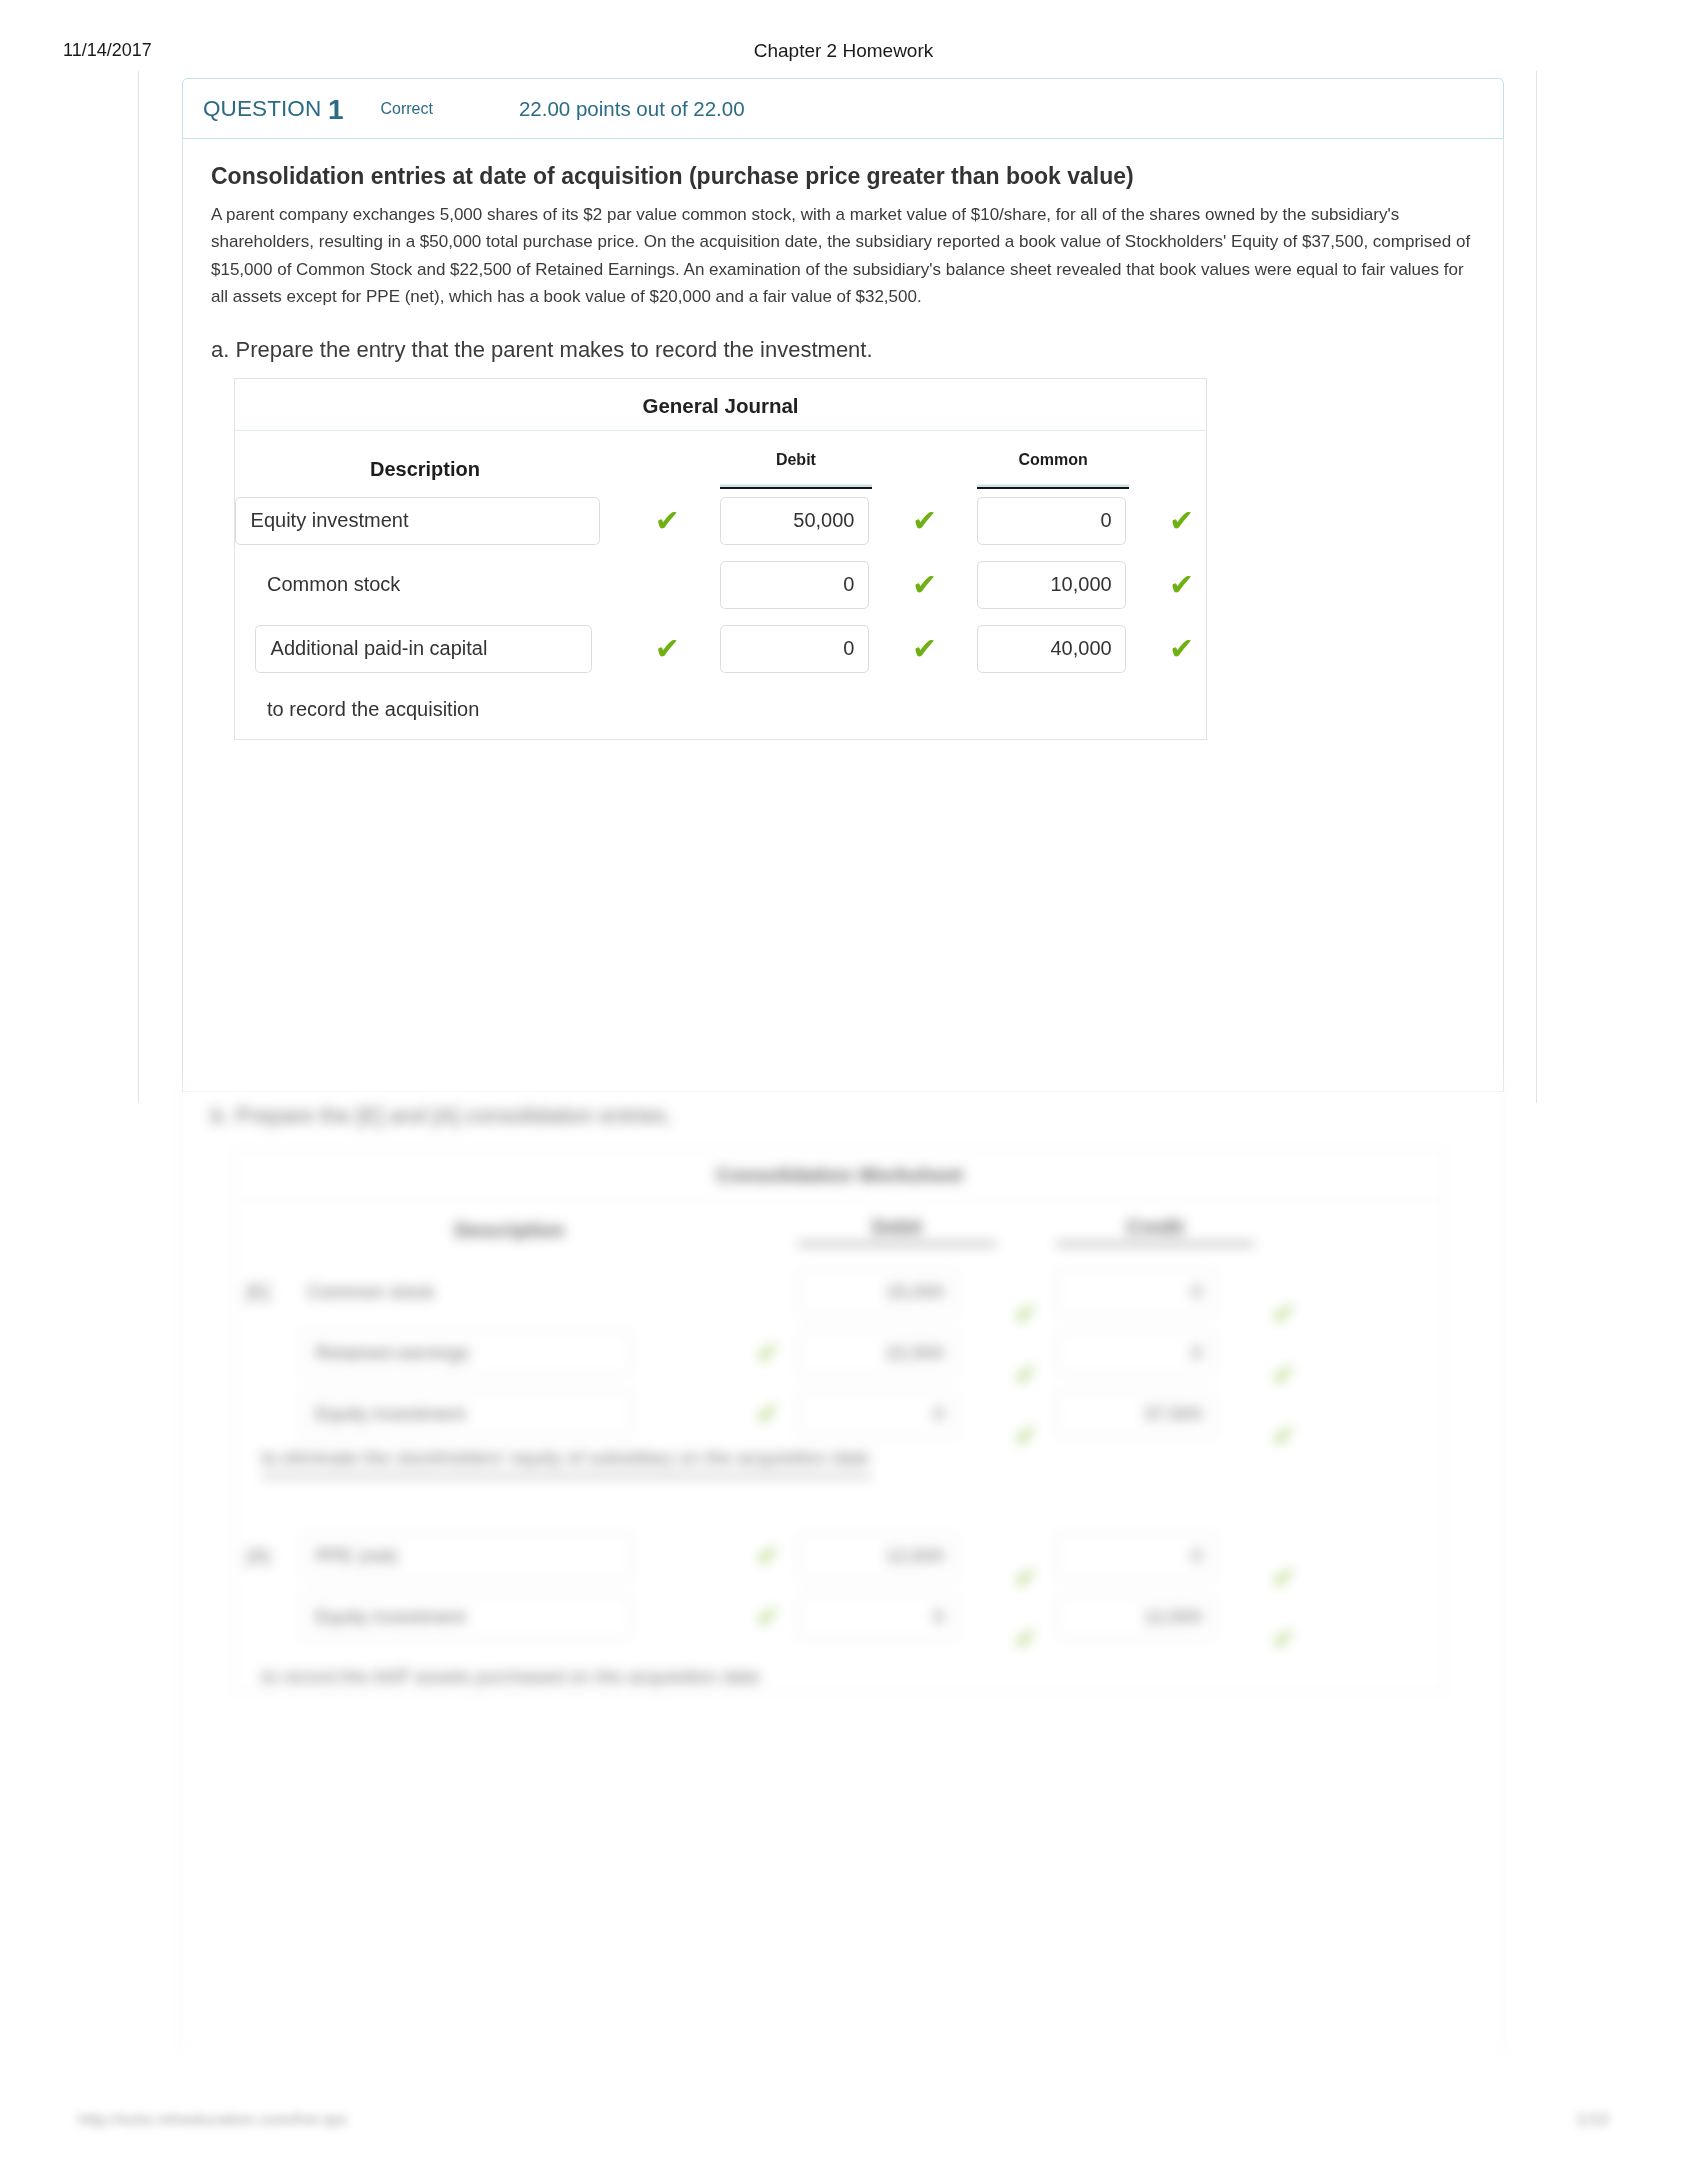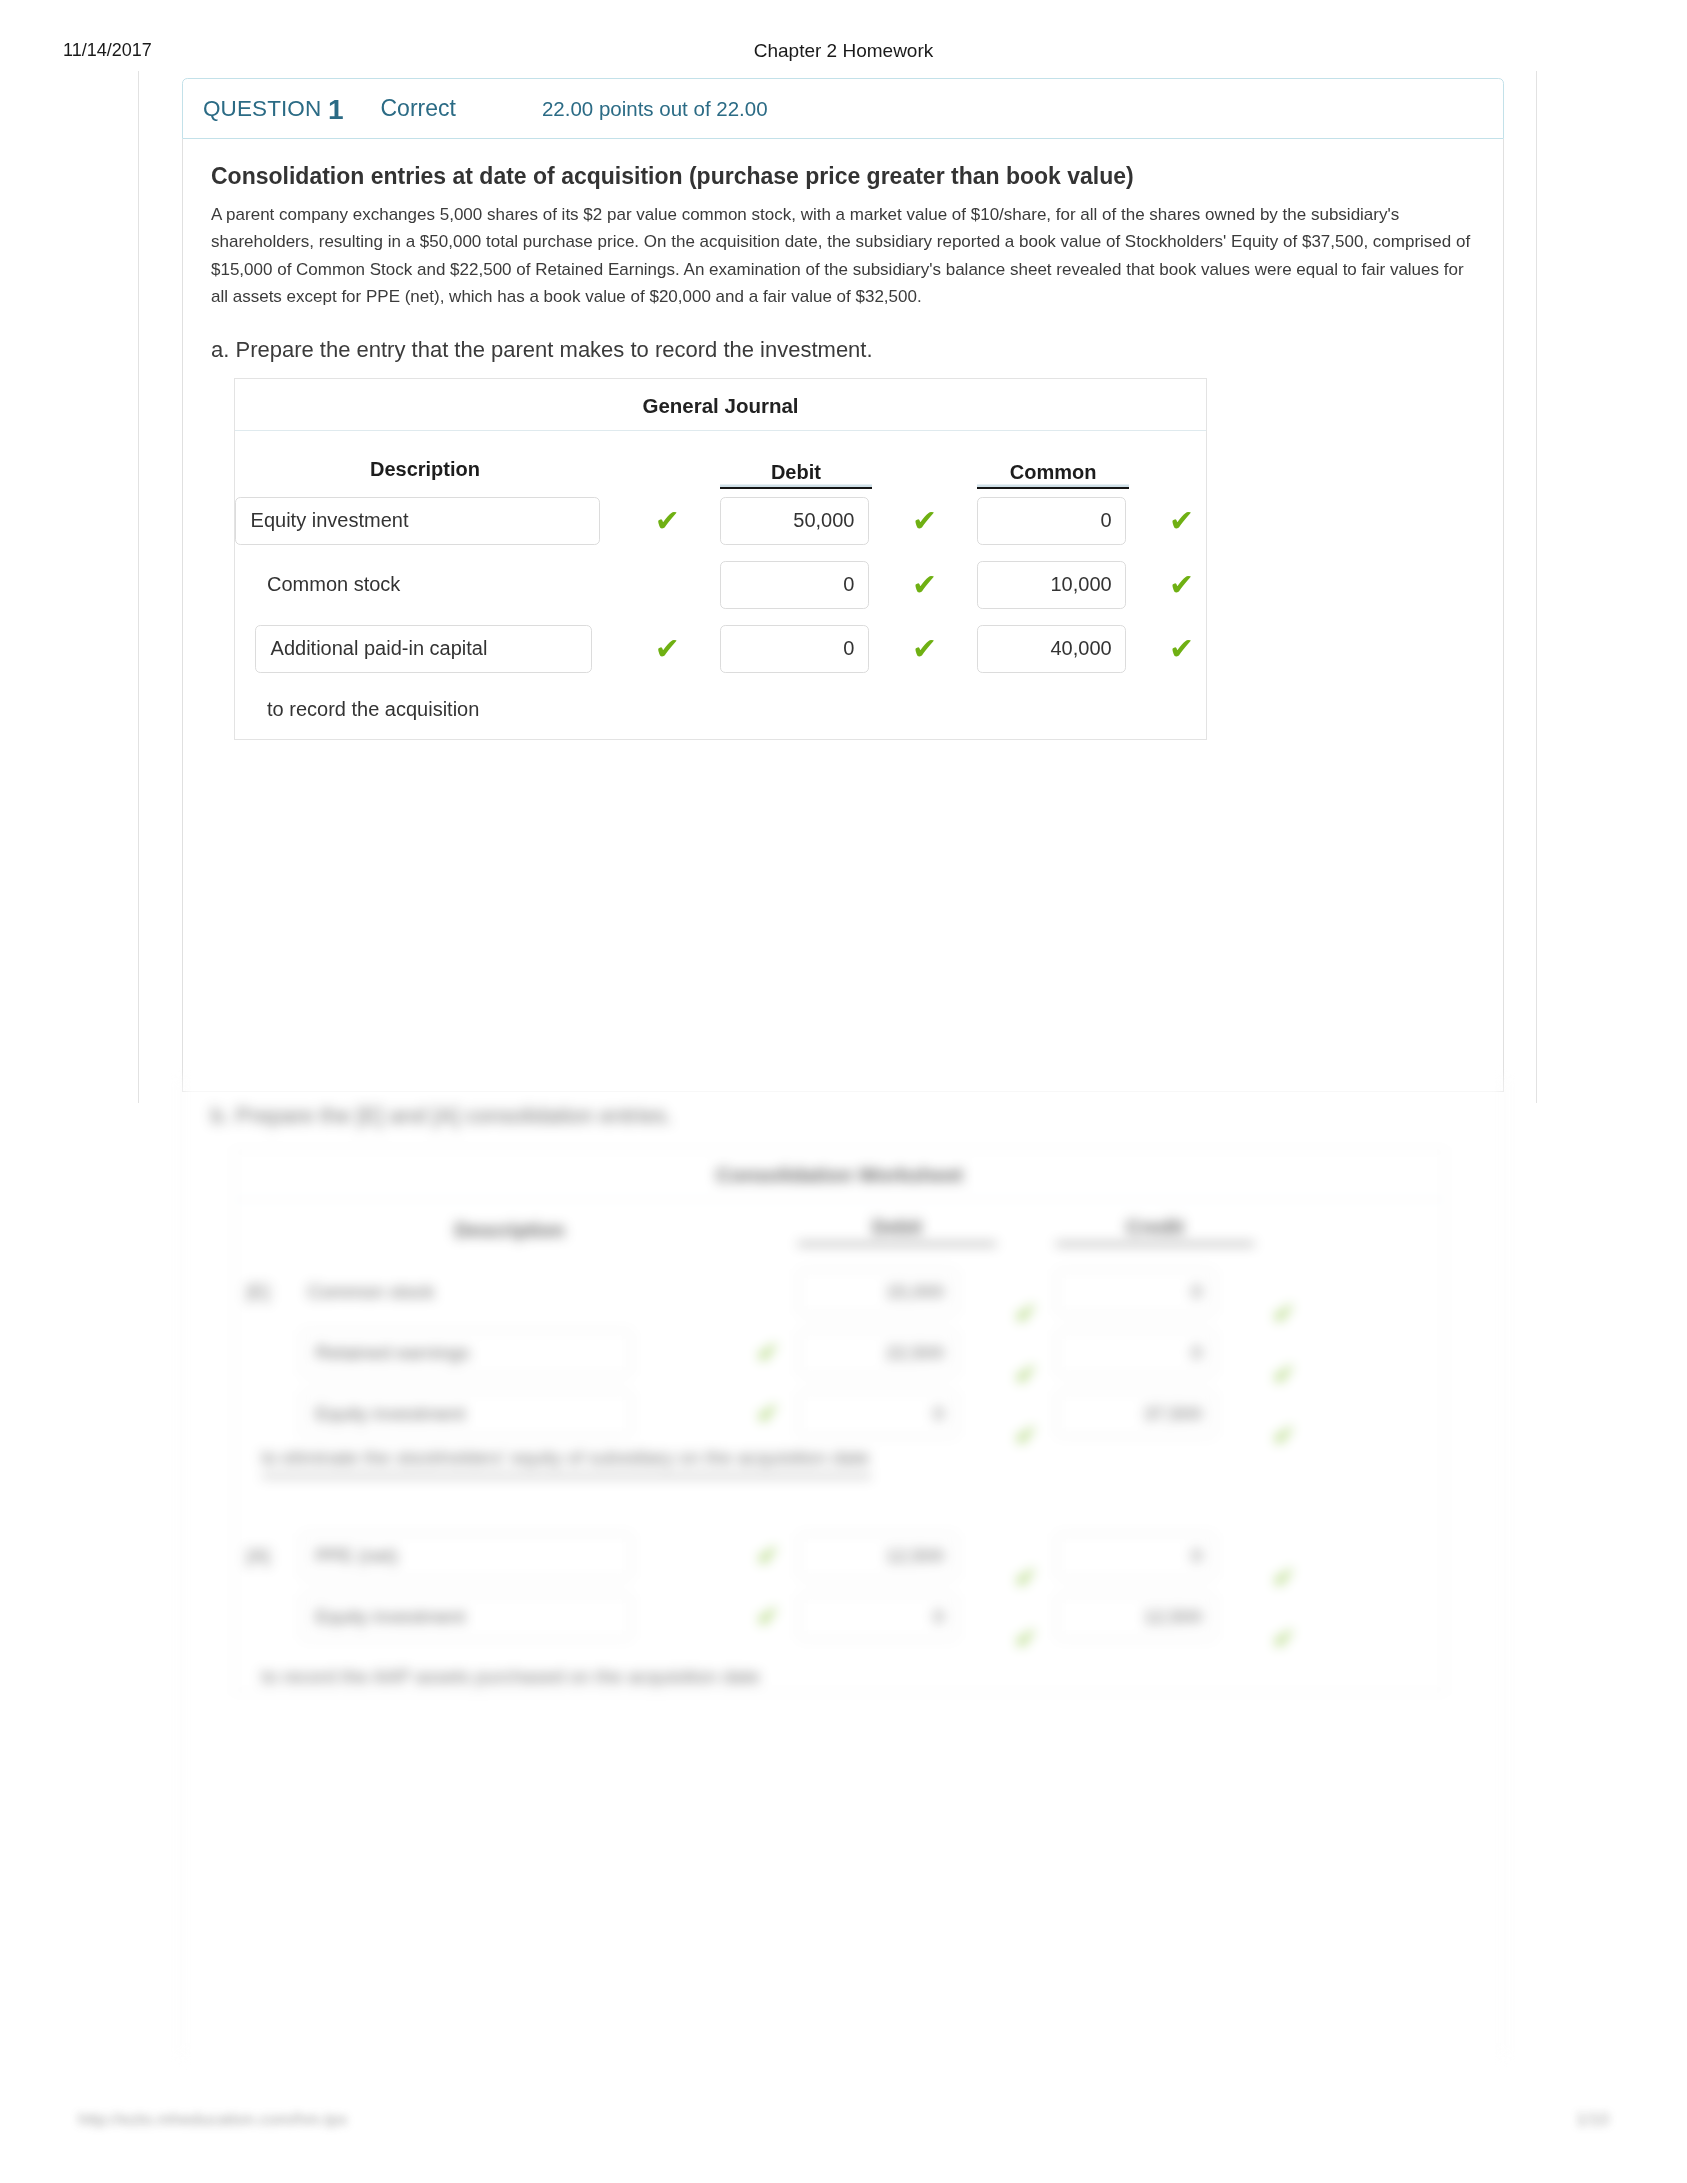--- a/index.html
+++ b/index.html
@@ -85,21 +85,21 @@
   }
   .q-num {
     font-size: 28px;
     font-weight: bold;
     color: #2b6b85;
     margin-left: 6.6px;
     position: relative;
     top: 1.3px;
   }
   .q-state {
-    font-size: 23px;
+    font-size: 16px;
     color: #2b6b85;
     margin-left: 37px;
     white-space: nowrap;
   }
   .q-points {
     font-size: 20.5px;
     color: #2b6b85;
     margin-left: 86px;
     white-space: nowrap;
   }
@@ -164,24 +164,24 @@
 
   .hdr-desc {
     text-align: center;
     font-size: 20px;
     font-weight: bold;
     color: #1d1d1d;
     padding-bottom: 8px;
   }
   .hdr-num {
     text-align: center;
-    font-size: 20px;
+    font-size: 16px;
     font-weight: bold;
     color: #1d1d1d;
-    padding-bottom: 3px;
+    padding-bottom: 18px;
     border-bottom: 2.6px solid #151515;
     box-shadow: 0 -3.3px 0 -0.7px #cfe0e8 inset;
   }
 
   .tf {
     box-sizing: border-box;
     height: 48px;
     border: 1.3px solid #dcdcdc;
     border-radius: 5.3px;
     background: #ffffff;

